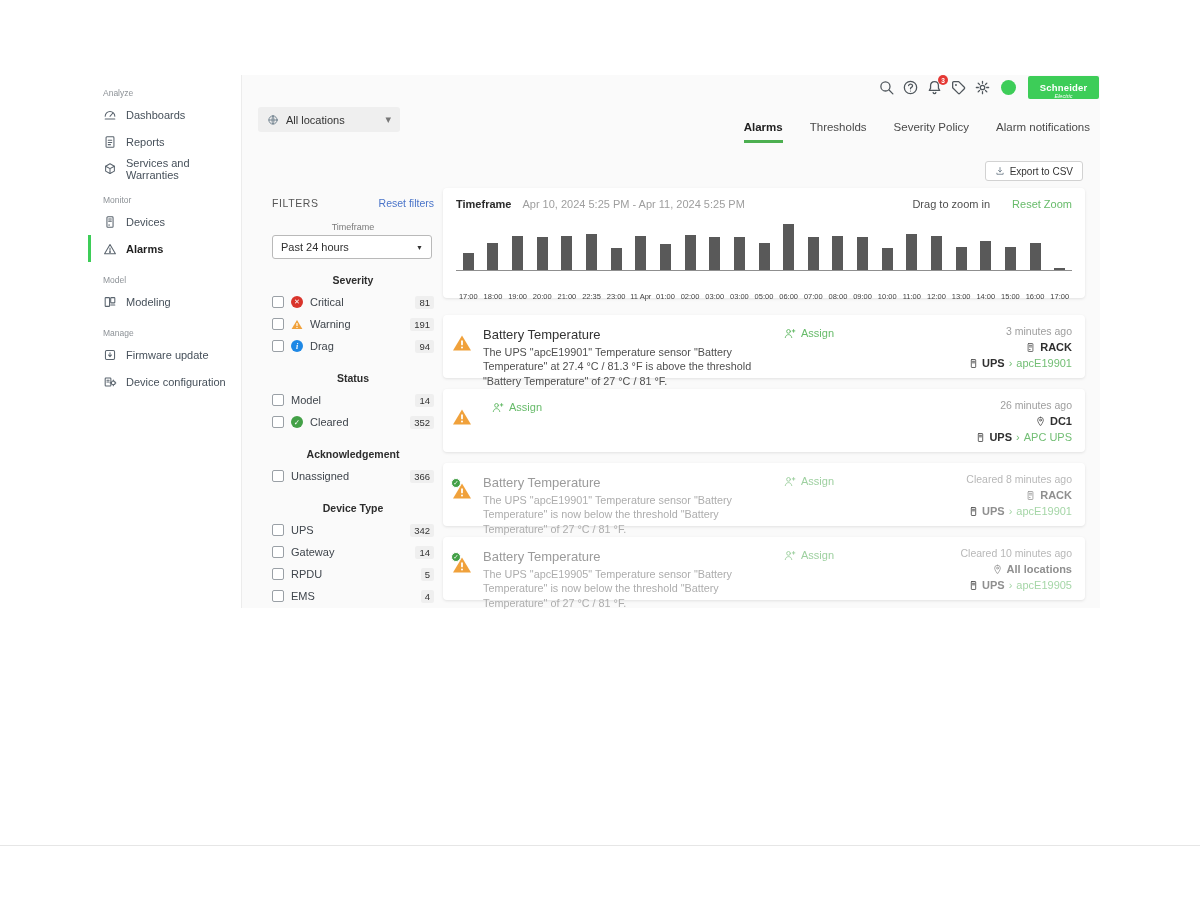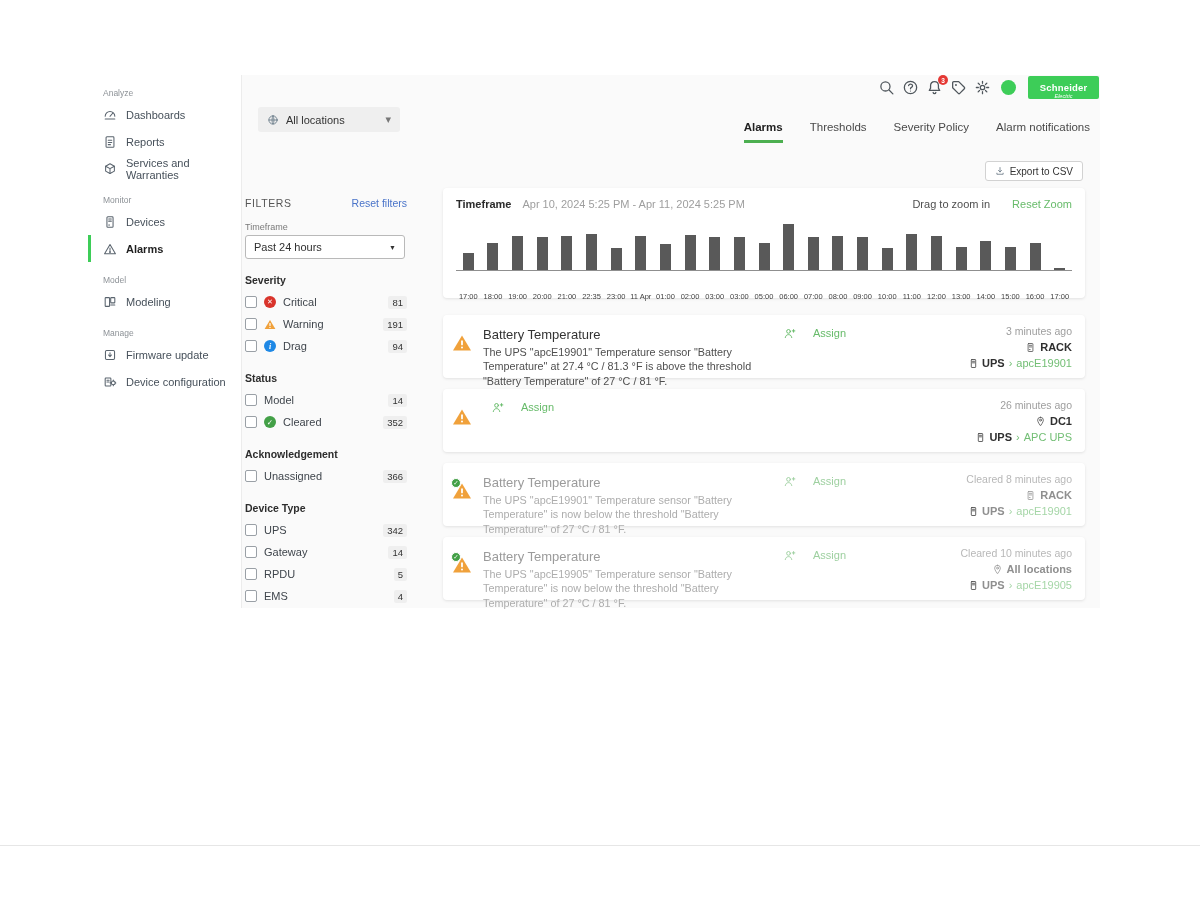--- a/index.html
+++ b/index.html
@@ -38,21 +38,21 @@
   .location-pill .ico svg { width:100%; height:100%; }
   .location-pill .chev { margin-left:auto; color:#777; }
   .tab-bar { position:absolute; top:121px; right:110px; display:flex; gap:27px; z-index:2; }
   .tab { font-size:11.5px; color:#4a4a4a; padding-bottom:7px; cursor:pointer; }
   .tab.active { color:#222; font-weight:700; border-bottom:3px solid var(--tab-green,#4CAF50); }
   .export-btn { position:absolute; top:161px; right:117px; height:20px; display:flex; align-items:center; gap:5px; background:#fff; border:1px solid #d2d2d2; border-radius:3px; padding:0 9px; font-size:10px; color:#333; cursor:pointer; z-index:2; }
   .export-btn .ico { width:10px; height:10px; color:#5b6b7a; display:inline-flex; }
   .export-btn .ico svg { width:100%; height:100%; }
 
   
-  .filters { position:absolute; left:245px; top:197px; width:162px; height:412px; overflow:hidden; z-index:2; }
+  .filters { position:absolute; left:272px; top:197px; width:162px; height:412px; overflow:hidden; z-index:2;text-align:center; }
   .f-head { display:flex; justify-content:space-between; align-items:center; }
   .f-title { font-size:10.5px; color:#555; letter-spacing:.6px; }
   .f-reset { font-size:10.5px; color:var(--link-blue,#4A74C9); cursor:pointer; }
   .f-tf-label { font-size:9px; color:#7a7a7a; margin-top:13px; }
   .f-select { margin-top:3px; width:160px; height:24px; background:#fff; border:1px solid #b9b9b9; border-radius:3px; display:flex; align-items:center; justify-content:space-between; padding:0 8px; font-size:11px; color:#2f2f2f; cursor:pointer; }
   .f-select .caret { font-size:7px; color:#333; }
   .f-group-heading { font-size:10.5px; font-weight:700; color:#2d2d2d; margin:15px 0 5px; }
   .f-row { display:flex; align-items:center; gap:7px; height:22px; font-size:11px; color:#3f454c; cursor:pointer; }
   .cbox { width:12px; height:12px; border:1px solid #9aa0a6; border-radius:2px; background:#fff; flex:0 0 auto; cursor:pointer; }
   .f-count { margin-left:auto; background:#efefef; border-radius:2px; padding:1px 4px; font-size:9.5px; color:#333; }
@@ -81,21 +81,21 @@
 
   
   .alarm-list { position:absolute; left:443px; top:315px; width:642px; display:flex; flex-direction:column; gap:11px; z-index:2; }
   .alarm-card { height:63px; display:flex; padding:8px 13px 8px 9px; cursor:pointer; }
   .al-icon { width:31px; position:relative; padding-top:11px; flex:0 0 auto; }
   .clr-badge { display:none; position:absolute; top:7px; left:-1px; width:10px; height:10px; background:var(--cleared-green,#43A047); border:1px solid #fff; border-radius:50%; color:#fff; font-size:6.5px; align-items:center; justify-content:center; }
   .clr-badge::before { content:"\2713"; }
   .al-main { width:292px; flex:0 0 auto; }
   .al-title { font-size:13px; font-weight:400; color:#333; margin:4px 0 3px; }
   .al-desc { font-size:10.8px; color:#4f4f4f; line-height:1.32; }
-  .al-assign { margin-left:8px; display:flex; gap:17px; align-items:flex-start; padding-top:4px; color:var(--assign-green,#67BB6A); font-size:11px; }
+  .al-assign { margin-left:8px; display:flex; gap:5px; align-items:flex-start; padding-top:4px; color:var(--assign-green,#67BB6A); font-size:11px; }
   .al-assign .ico { width:13px; height:13px; display:inline-flex; }
   .al-assign .ico svg { width:100%; height:100%; }
   .al-right { margin-left:auto; display:flex; flex-direction:column; align-items:flex-end; gap:4px; padding-top:2px; }
   .al-time { font-size:10.5px; color:#9e9e9e; }
   .al-loc { display:flex; align-items:center; gap:4px; font-size:11px; color:#2f2f2f; font-weight:600; }
   .al-loc .ico { width:11px; height:11px; color:#555; display:inline-flex; }
   .al-loc .ico svg { width:100%; height:100%; }
   .al-dev { display:flex; align-items:center; gap:3px; font-size:11px; }
   .al-dev .ico { width:11px; height:11px; color:#444; display:inline-flex; }
   .al-dev .ico svg { width:100%; height:100%; }

